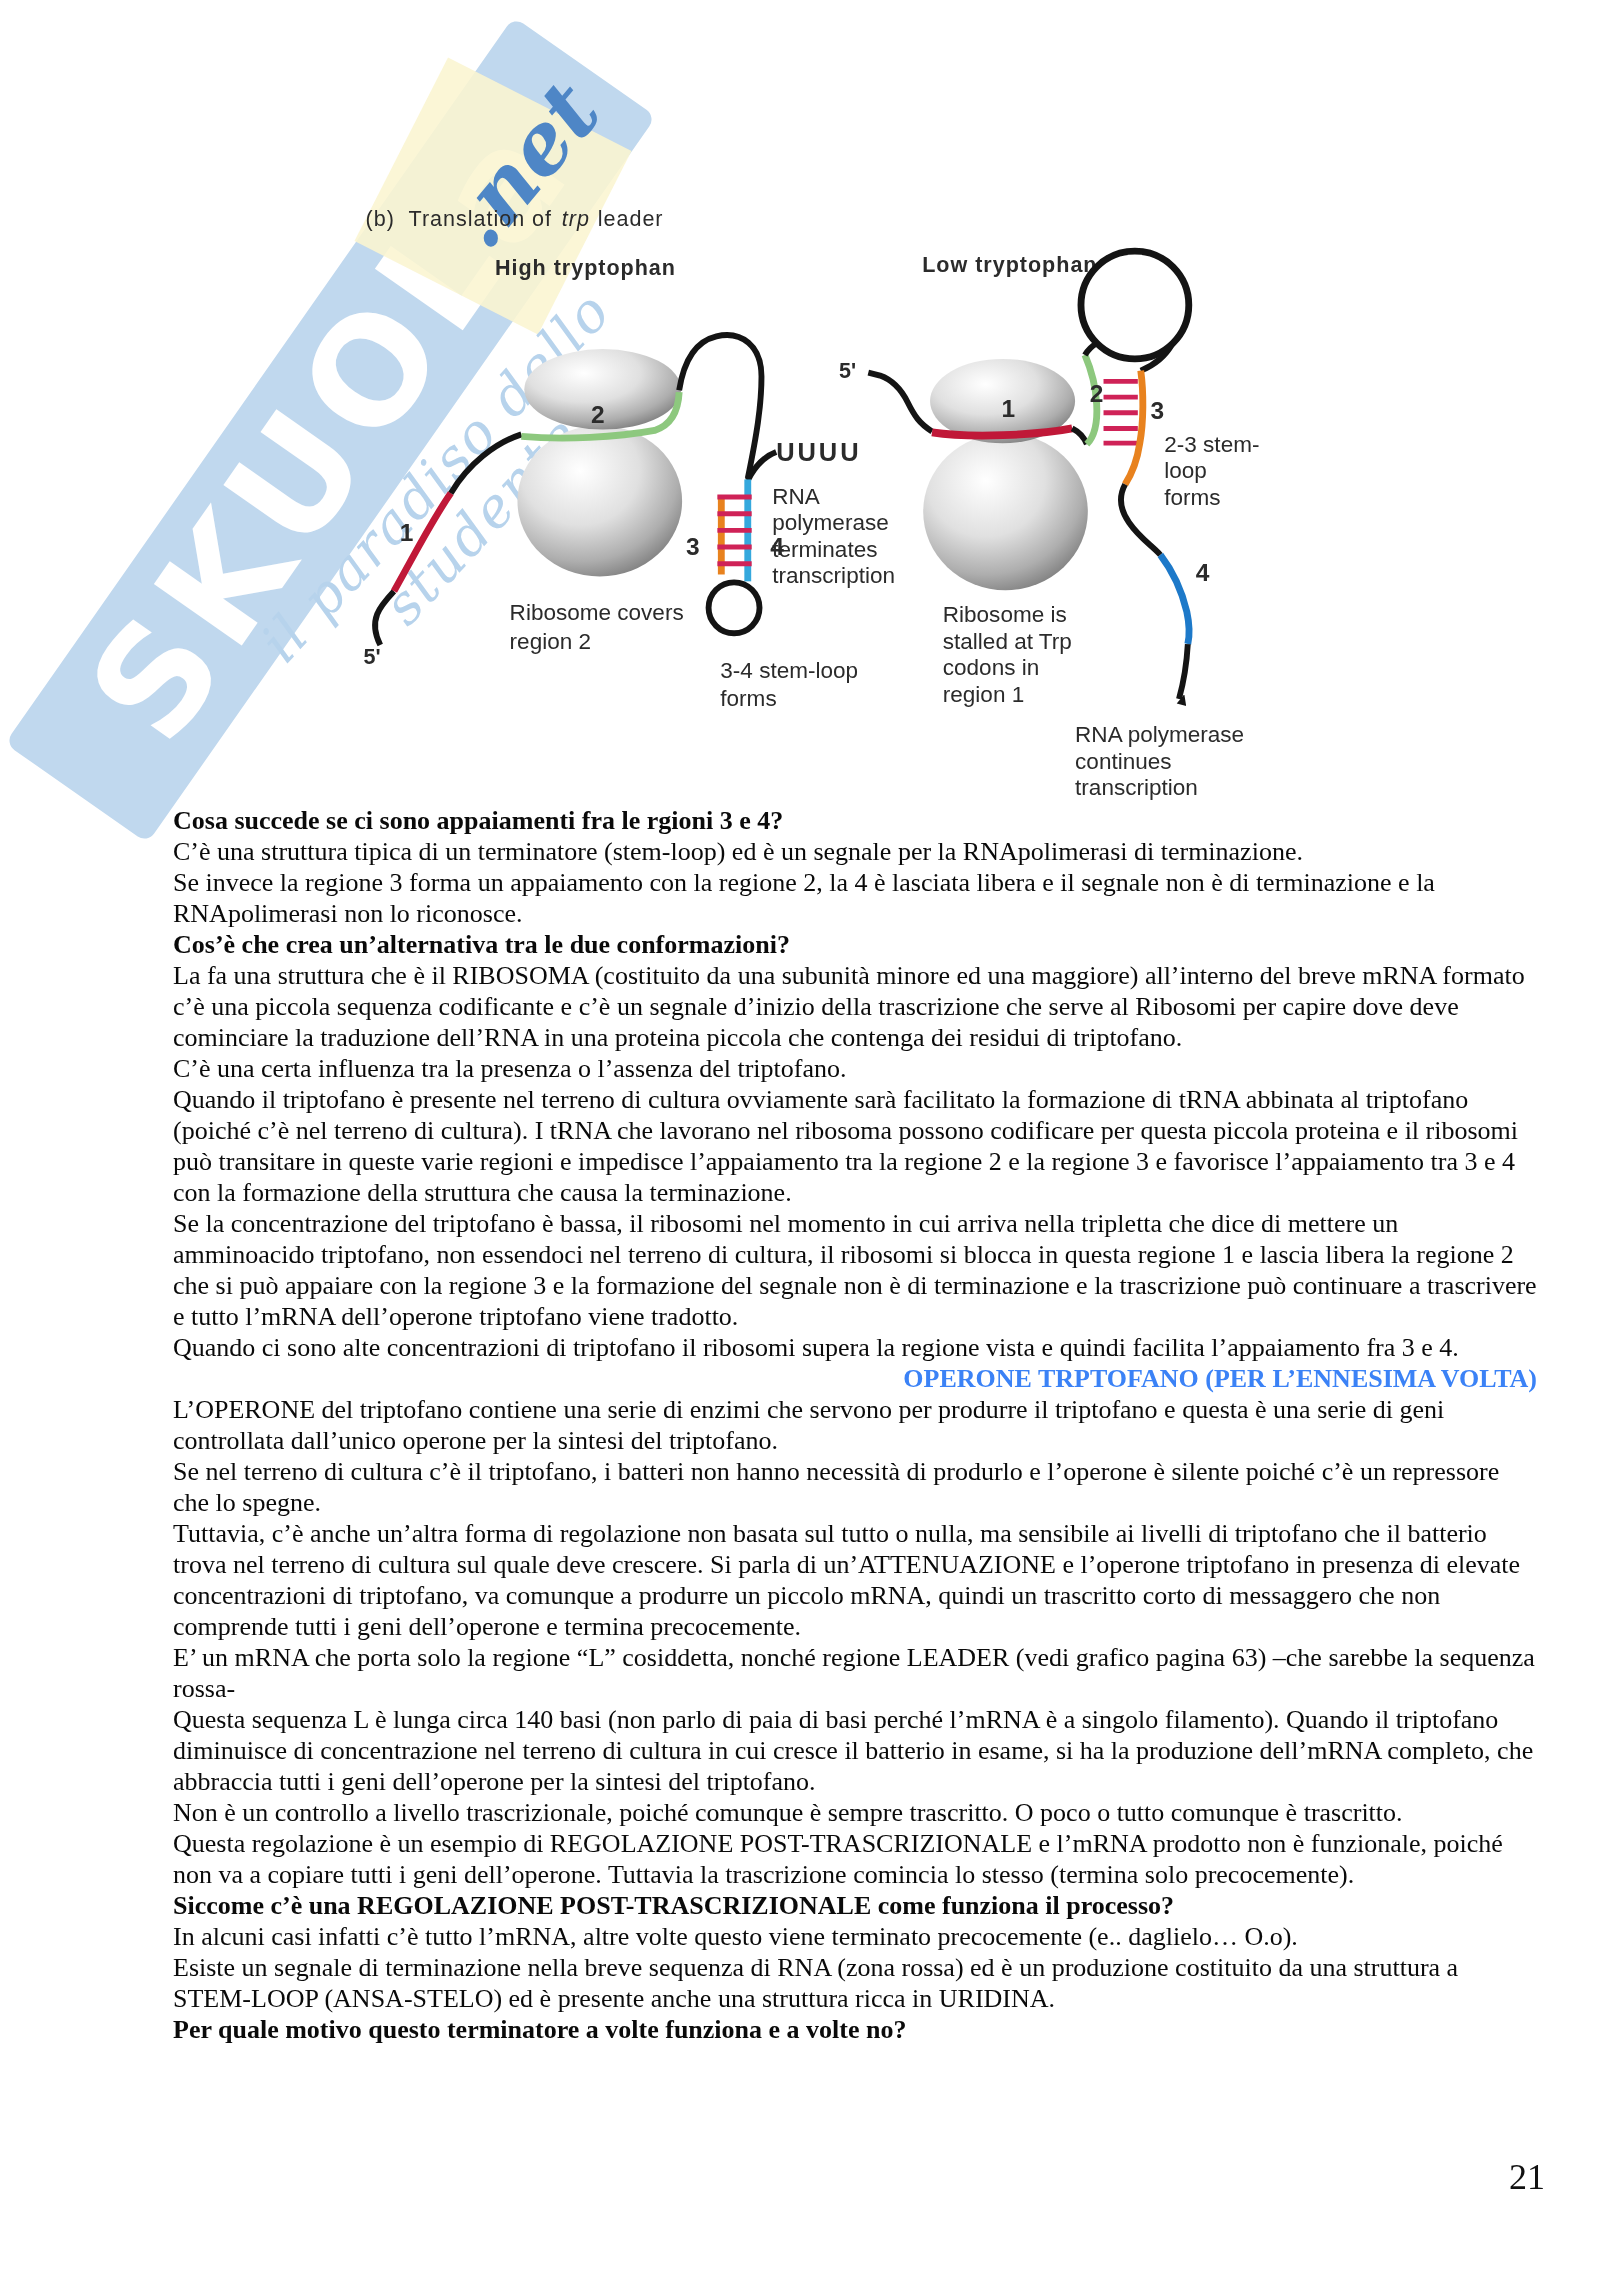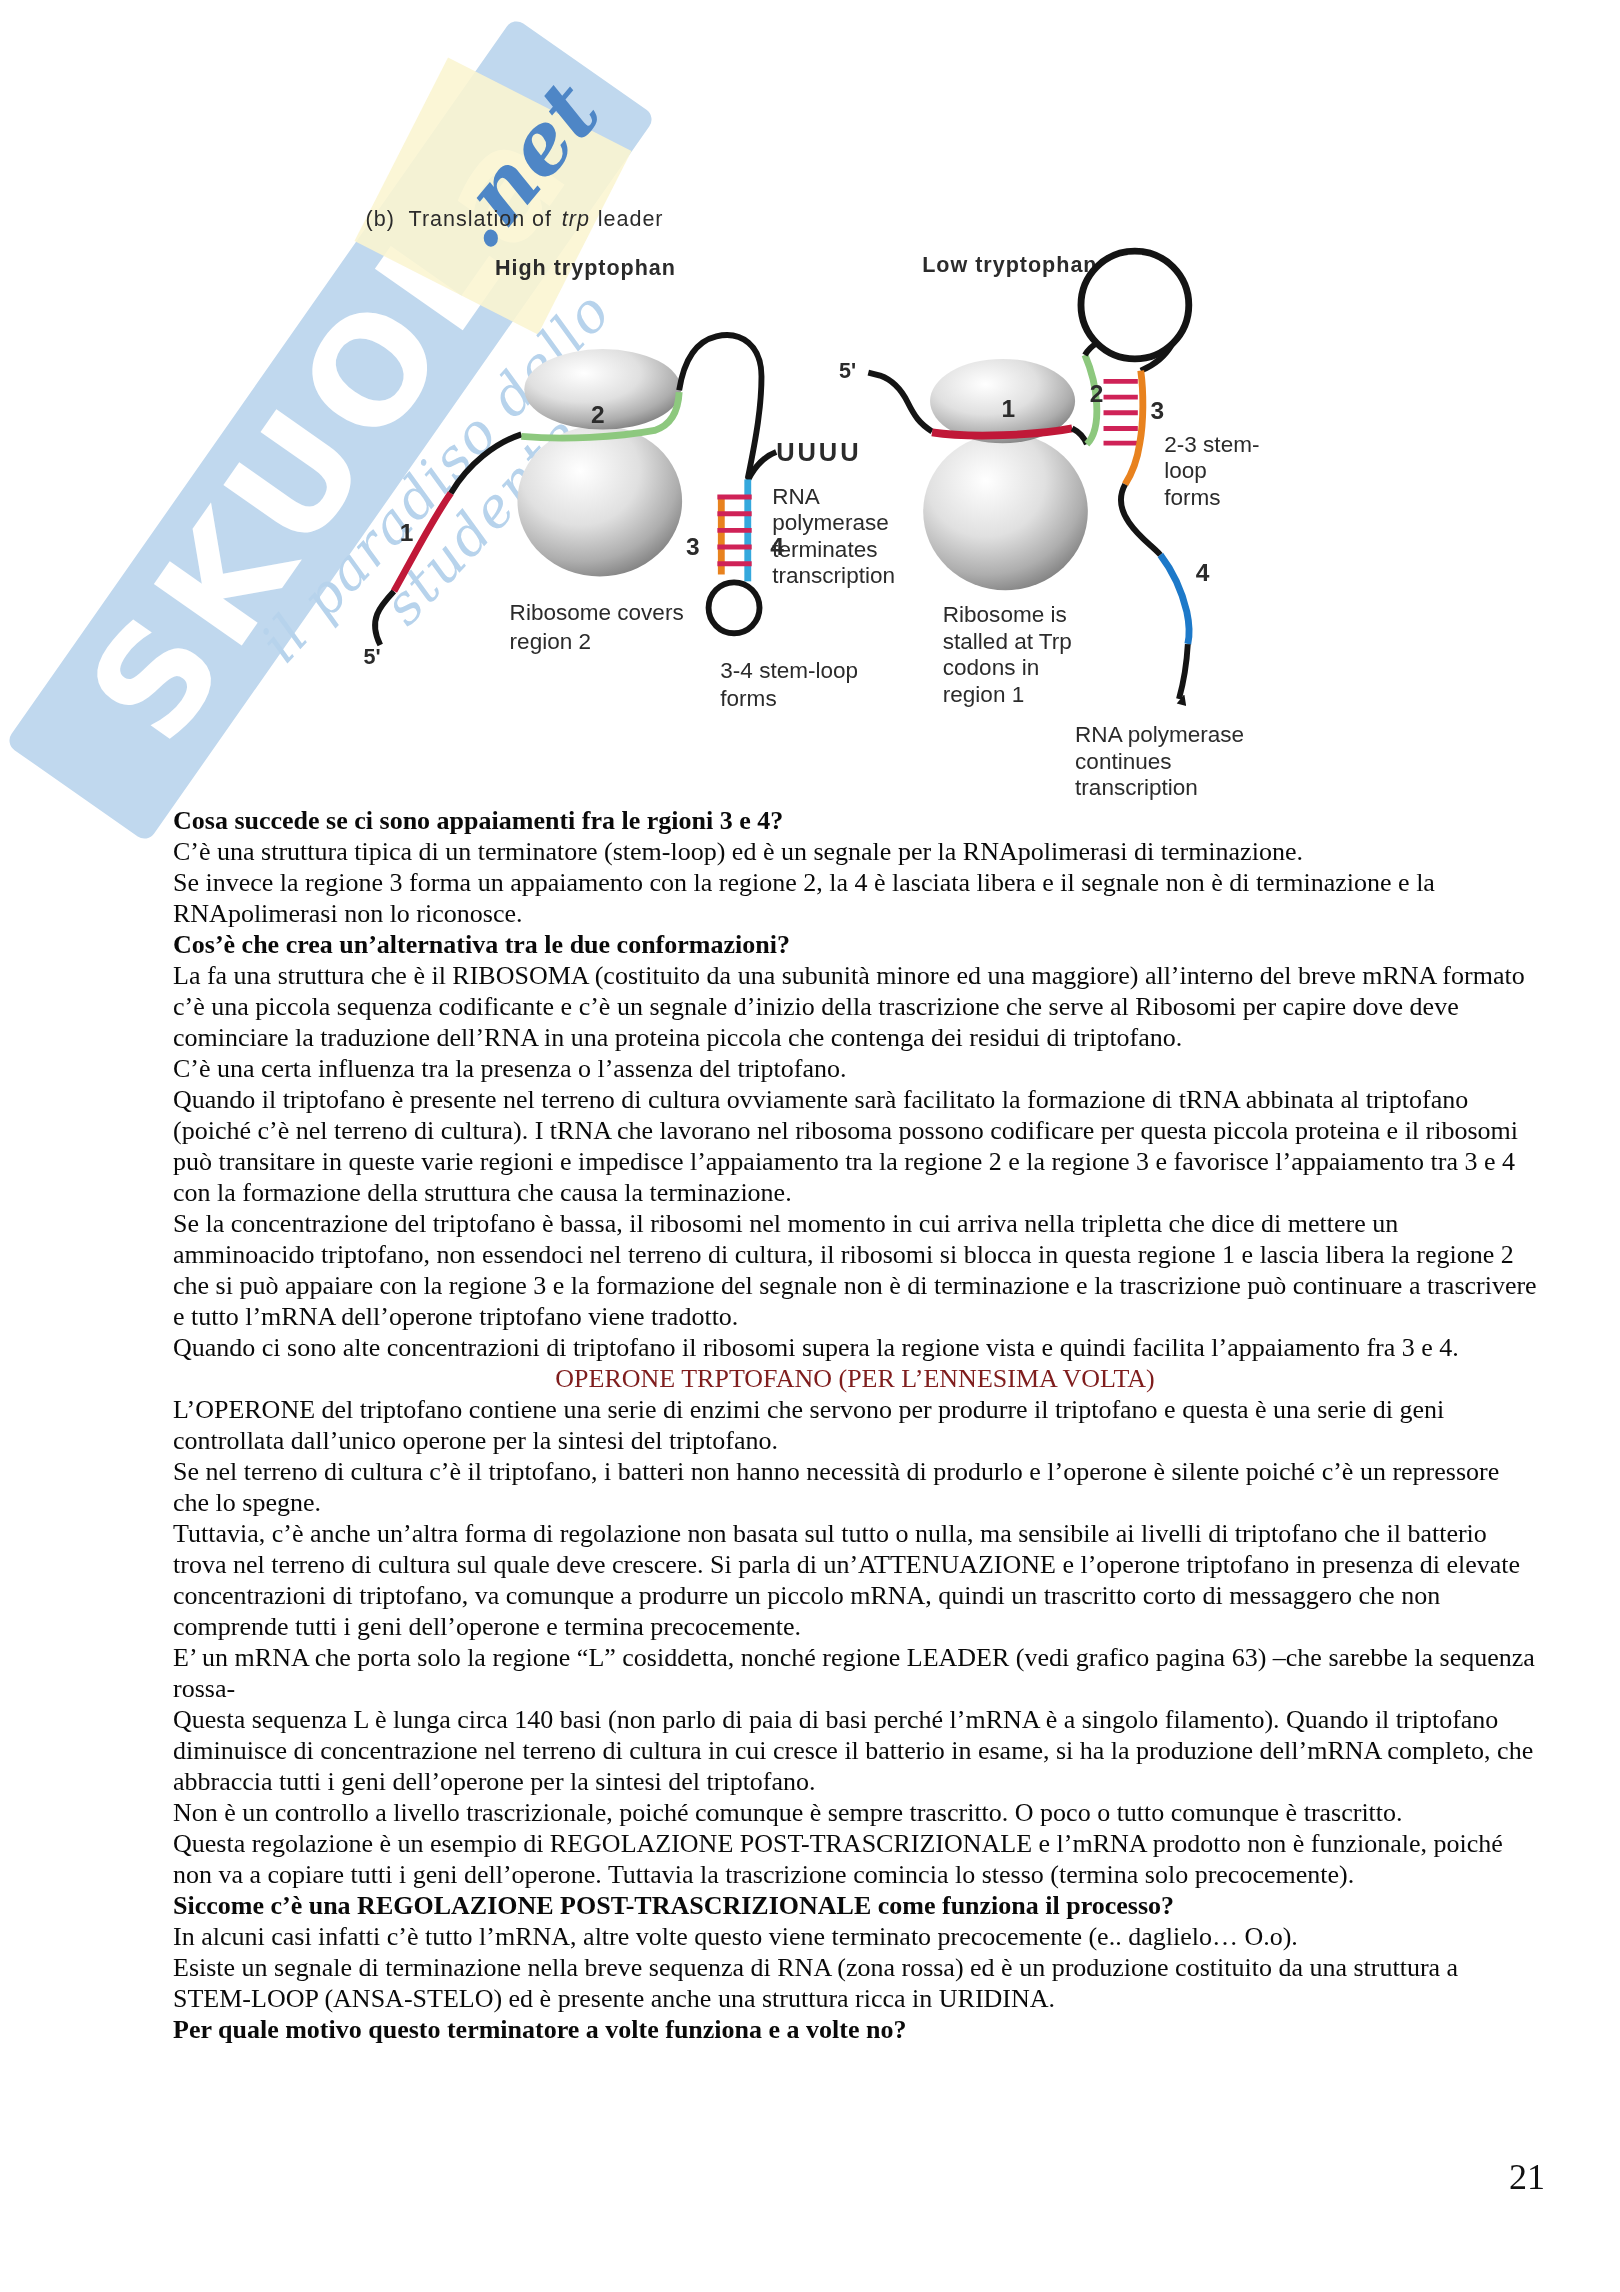--- a/index.html
+++ b/index.html
@@ -28,21 +28,21 @@
   .t-bold{font-size:22px;font-weight:bold;letter-spacing:1px;}
   .t{font-size:23px;font-weight:500;}
   .num{font-size:25px;font-weight:bold;fill:#161616;}
   .fp{font-size:22px;font-weight:bold;fill:#161616;}
   .uuuu{font-size:26px;font-weight:bold;fill:#d6246e;letter-spacing:3px;}
   
   .body-text{position:absolute;left:157px;top:805px;width:1364px;z-index:5;
              font-size:26px;line-height:31px;color:#0a0a0a;margin-left:16px;}
   .body-text p{margin:0;}
   .p-q{font-weight:bold;}
-  .p-pink{font-weight:normal;text-align:center;color:#7f1d1d;}
+  .p-pink{font-weight:bold;text-align:right;color:#3b82f6;}
   .footer-num{position:absolute;left:1509px;top:2156px;width:69px;z-index:5;
               font-size:36px;color:#111;}
 </style>
 </head>
 <body>
 
 <div class="page">
 
   <div class="wm-band">
     <span>SKUOLa</span>

